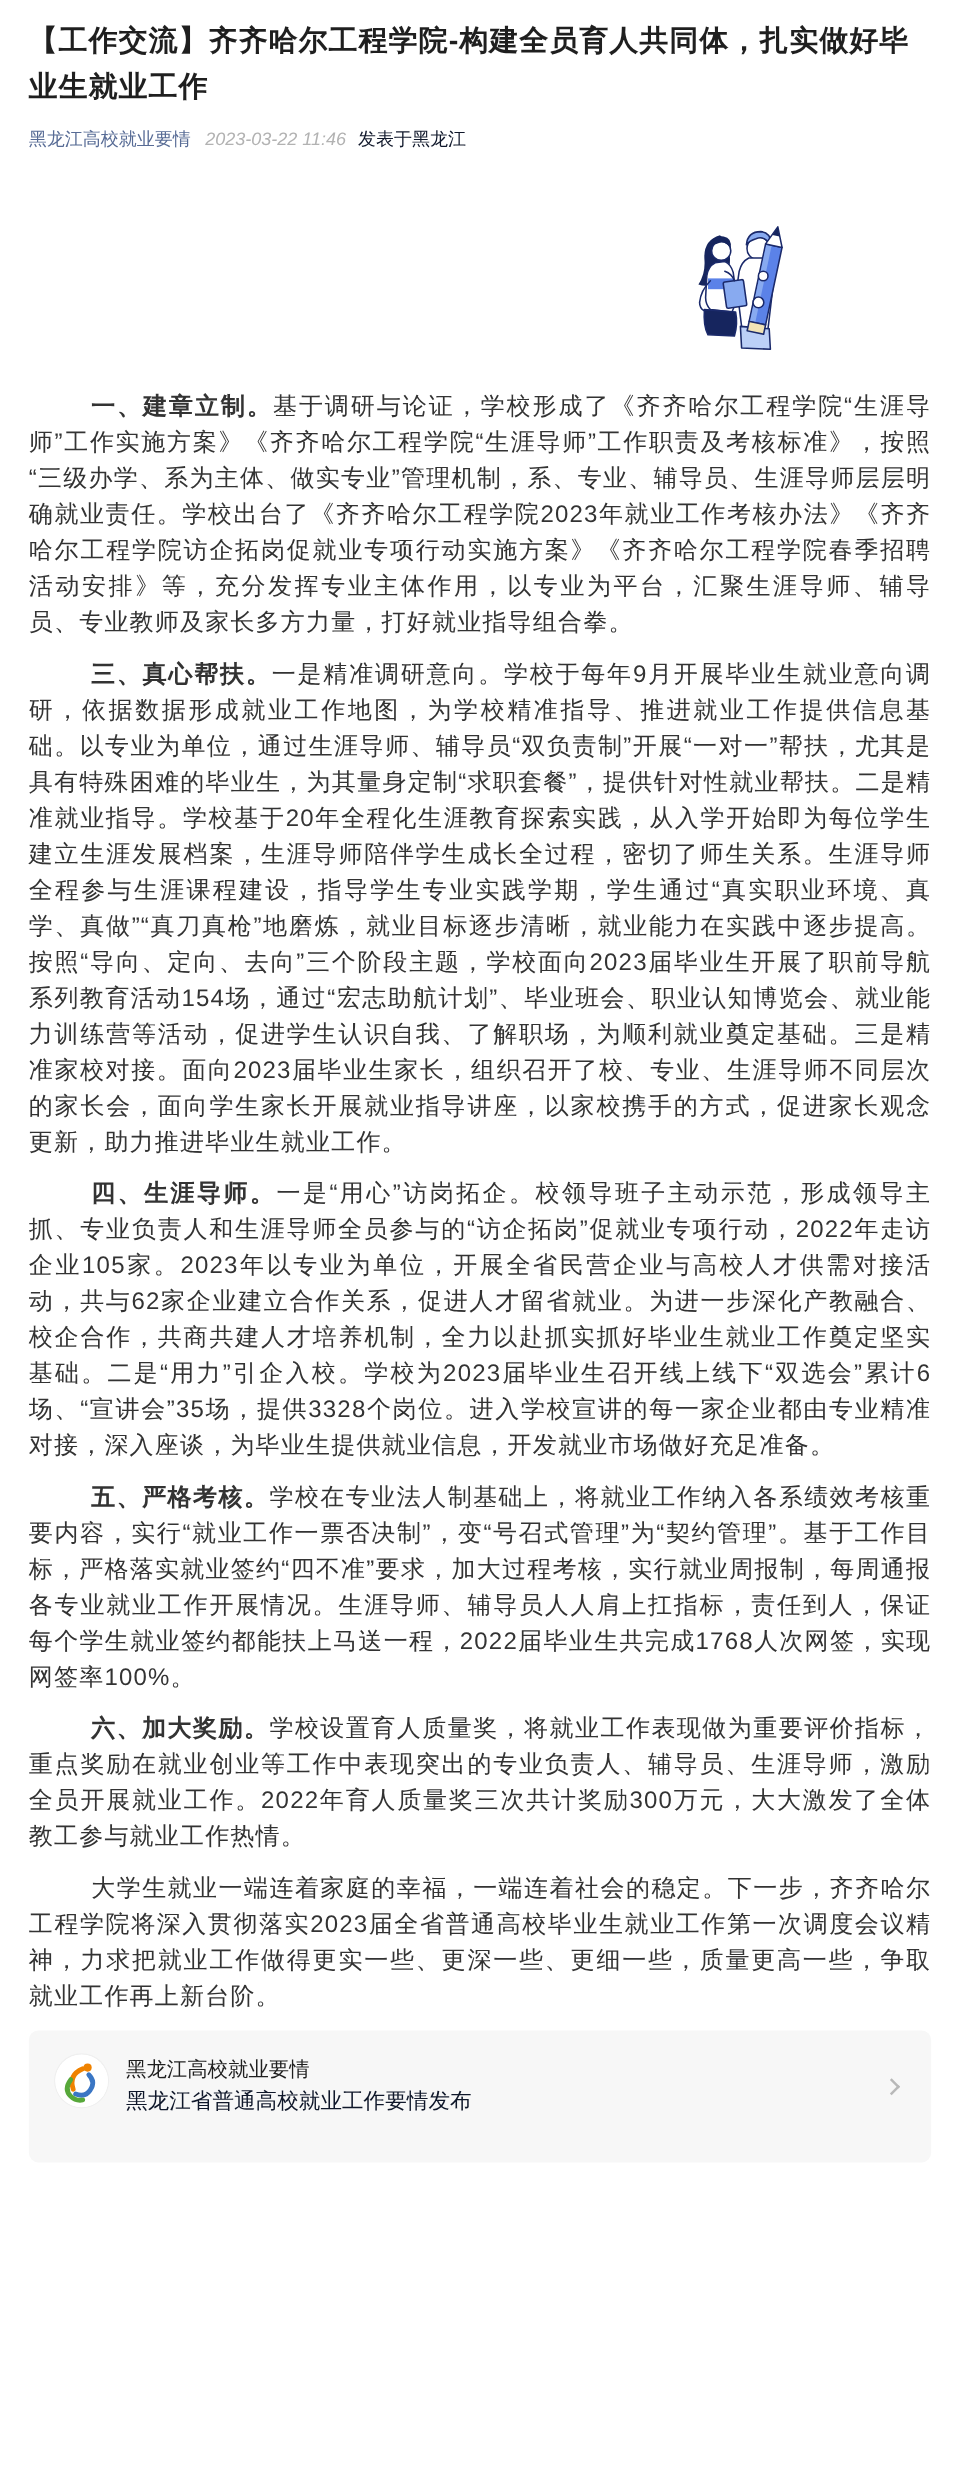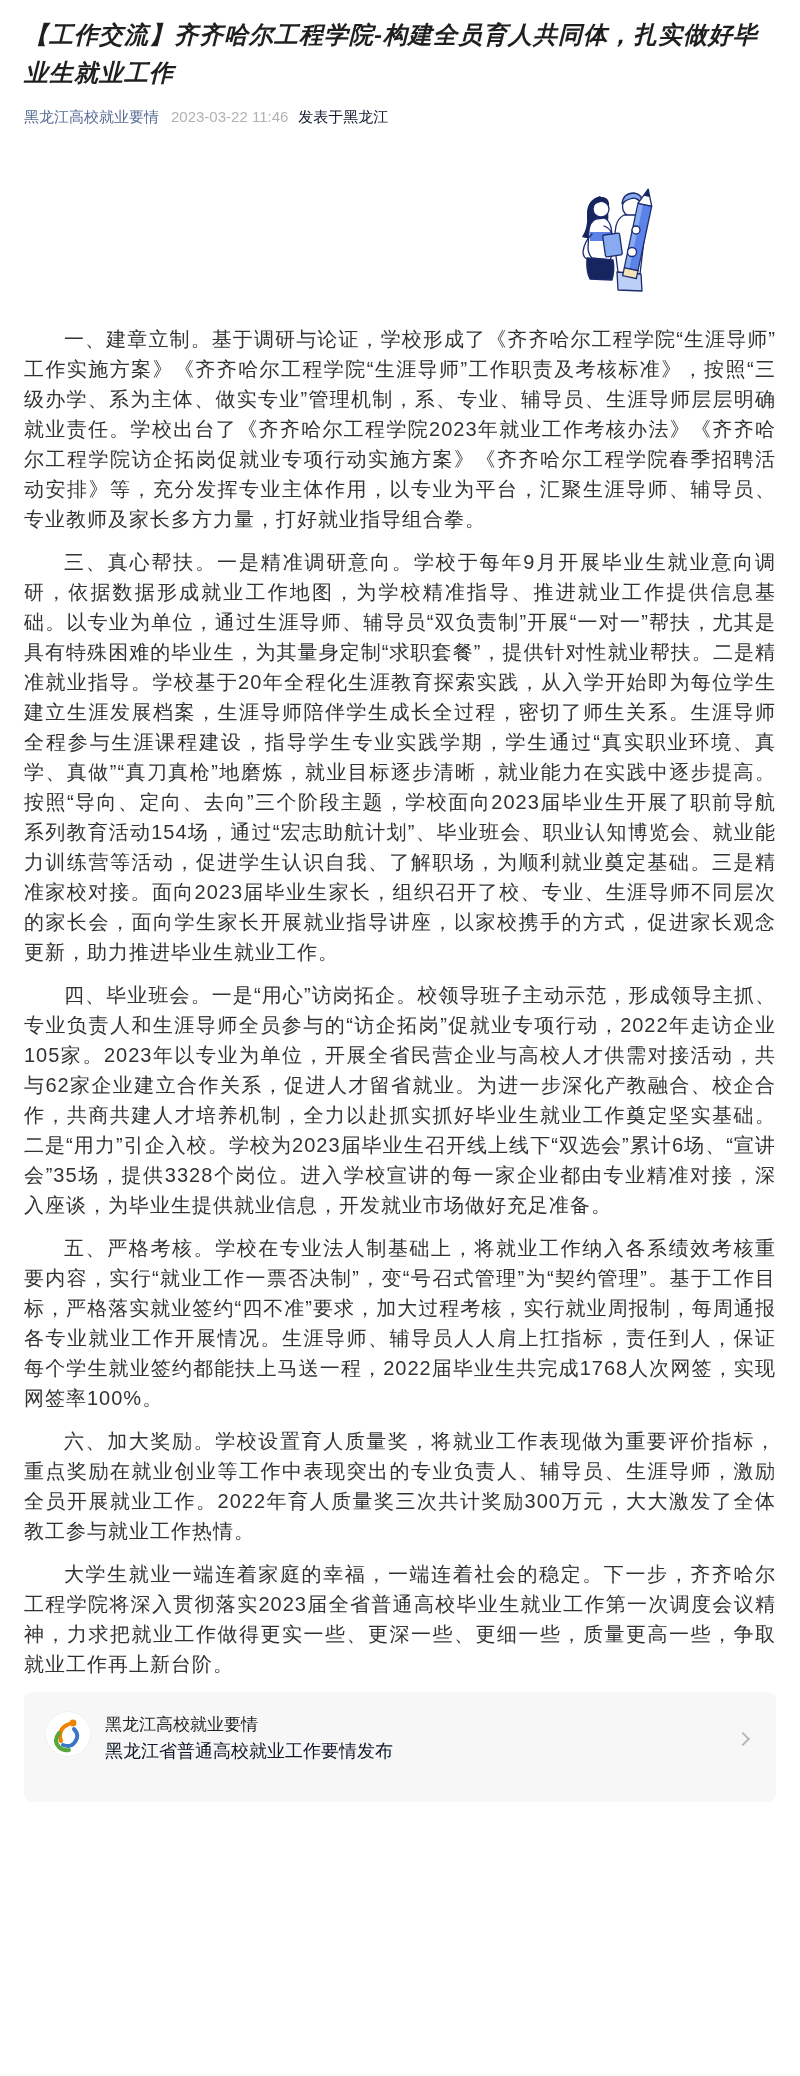--- a/index.html
+++ b/index.html
@@ -6,38 +6,38 @@
   html,body { background:#ffffff; }
   body {
     width:800px; height:2076px; overflow:hidden;
     font-family:"Liberation Sans","DejaVu Sans",sans-serif;
     -webkit-text-size-adjust:none;
   }
   .page { width:800px; height:2076px; padding:16px 24px 0; position:relative; }
 
   .title {
     font-size:24px; font-weight:700; color:#1f1f1f;
-    line-height:38px; letter-spacing:1px; text-align:left;font-style:italic;
+    line-height:38px; letter-spacing:1px; text-align:left;
   }
 
   .meta { margin-top:15px; font-size:15px; line-height:20px; display:flex; align-items:center; }
   .meta .account { color:#576b95; margin-right:12px; cursor:pointer; }
-  .meta .time  { color:#b2b2b2; margin-right:10px; }
+  .meta .time  { color:#b2b2b2; margin-right:10px;font-style:italic; }
   .meta .loc   { color:#0f172a; }
 
   .hero { margin-top:55px; height:112px; position:relative; }
   .hero svg { position:absolute; right:101px; top:0; }
 
   .content { margin-top:30px; }
   .content p {
     font-size:20px; line-height:30px; color:#333333;
     letter-spacing:1px; text-align:justify; text-indent:2em;
     margin-bottom:13px;
   }
-  .content p b { font-weight:400; color:#333333; }
+  .content p b { font-weight:700; color:#333333;margin-left:12px; }
 
   .footer-card {
     margin:8px 0 0; background:#f7f7f7; border-radius:8px;
     height:110px; display:flex; align-items:flex-start;
     padding:20px 22px; position:relative; cursor:pointer;
   }
   .footer-card .logo {
     width:44px; height:44px; border-radius:50%; background:#ffffff;
     box-shadow:0 0 0 1px rgba(0,0,0,0.03); flex:0 0 44px; overflow:hidden;
   }
@@ -92,21 +92,21 @@
         <rect x="34" y="52" width="17" height="22" rx="1.5" transform="rotate(-8 42 63)" fill="#88aaf0"></rect>
         <path d="M22 52 Q14 60 13 70 Q13 75 17 77"></path>
         <path d="M34 44 Q40 46 42 52"></path>
       </g>
     </svg>
   </div>
 
   <div class="content">
     <p><b>一、建章立制。</b><span>基于调研与论证，学校形成了《齐齐哈尔工程学院“生涯导师”工作实施方案》《齐齐哈尔工程学院“生涯导师”工作职责及考核标准》，按照“三级办学、系为主体、做实专业”管理机制，系、专业、辅导员、生涯导师层层明确就业责任。学校出台了《齐齐哈尔工程学院2023年就业工作考核办法》《齐齐哈尔工程学院访企拓岗促就业专项行动实施方案》《齐齐哈尔工程学院春季招聘活动安排》等，充分发挥专业主体作用，以专业为平台，汇聚生涯导师、辅导员、专业教师及家长多方力量，打好就业指导组合拳。</span></p>
     <p><b>三、真心帮扶。</b><span>一是精准调研意向。学校于每年9月开展毕业生就业意向调研，依据数据形成就业工作地图，为学校精准指导、推进就业工作提供信息基础。以专业为单位，通过生涯导师、辅导员“双负责制”开展“一对一”帮扶，尤其是具有特殊困难的毕业生，为其量身定制“求职套餐”，提供针对性就业帮扶。二是精准就业指导。学校基于20年全程化生涯教育探索实践，从入学开始即为每位学生建立生涯发展档案，生涯导师陪伴学生成长全过程，密切了师生关系。生涯导师全程参与生涯课程建设，指导学生专业实践学期，学生通过“真实职业环境、真学、真做”“真刀真枪”地磨炼，就业目标逐步清晰，就业能力在实践中逐步提高。按照“导向、定向、去向”三个阶段主题，学校面向2023届毕业生开展了职前导航系列教育活动154场，通过“宏志助航计划”、毕业班会、职业认知博览会、就业能力训练营等活动，促进学生认识自我、了解职场，为顺利就业奠定基础。三是精准家校对接。面向2023届毕业生家长，组织召开了校、专业、生涯导师不同层次的家长会，面向学生家长开展就业指导讲座，以家校携手的方式，促进家长观念更新，助力推进毕业生就业工作。</span></p>
-    <p><b>四、毕业班会。</b><span>一是“用心”访岗拓企。校领导班子主动示范，形成领导主抓、专业负责人和生涯导师全员参与的“访企拓岗”促就业专项行动，2022年走访企业105家。2023年以专业为单位，开展全省民营企业与高校人才供需对接活动，共与62家企业建立合作关系，促进人才留省就业。为进一步深化产教融合、校企合作，共商共建人才培养机制，全力以赴抓实抓好毕业生就业工作奠定坚实基础。二是“用力”引企入校。学校为2023届毕业生召开线上线下“双选会”累计6场、“宣讲会”35场，提供3328个岗位。进入学校宣讲的每一家企业都由专业精准对接，深入座谈，为毕业生提供就业信息，开发就业市场做好充足准备。</span></p>
+    <p><b>四、生涯导师。</b><span>一是“用心”访岗拓企。校领导班子主动示范，形成领导主抓、专业负责人和生涯导师全员参与的“访企拓岗”促就业专项行动，2022年走访企业105家。2023年以专业为单位，开展全省民营企业与高校人才供需对接活动，共与62家企业建立合作关系，促进人才留省就业。为进一步深化产教融合、校企合作，共商共建人才培养机制，全力以赴抓实抓好毕业生就业工作奠定坚实基础。二是“用力”引企入校。学校为2023届毕业生召开线上线下“双选会”累计6场、“宣讲会”35场，提供3328个岗位。进入学校宣讲的每一家企业都由专业精准对接，深入座谈，为毕业生提供就业信息，开发就业市场做好充足准备。</span></p>
     <p><b>五、严格考核。</b><span>学校在专业法人制基础上，将就业工作纳入各系绩效考核重要内容，实行“就业工作一票否决制”，变“号召式管理”为“契约管理”。基于工作目标，严格落实就业签约“四不准”要求，加大过程考核，实行就业周报制，每周通报各专业就业工作开展情况。生涯导师、辅导员人人肩上扛指标，责任到人，保证每个学生就业签约都能扶上马送一程，2022届毕业生共完成1768人次网签，实现网签率100%。</span></p>
     <p><b>六、加大奖励。</b><span>学校设置育人质量奖，将就业工作表现做为重要评价指标，重点奖励在就业创业等工作中表现突出的专业负责人、辅导员、生涯导师，激励全员开展就业工作。2022年育人质量奖三次共计奖励300万元，大大激发了全体教工参与就业工作热情。</span></p>
     <p><b></b><span>大学生就业一端连着家庭的幸福，一端连着社会的稳定。下一步，齐齐哈尔工程学院将深入贯彻落实2023届全省普通高校毕业生就业工作第一次调度会议精神，力求把就业工作做得更实一些、更深一些、更细一些，质量更高一些，争取就业工作再上新台阶。</span></p>
   </div>
 
   <div class="footer-card">
     <div class="logo">
       <svg width="44" height="44" viewBox="0 0 44 44">
         <circle cx="22" cy="22" r="22" fill="#ffffff"></circle>
         <path d="M15 29 Q11 17 23 12" stroke="#ef8200" stroke-width="4" fill="none" stroke-linecap="round"></path>

